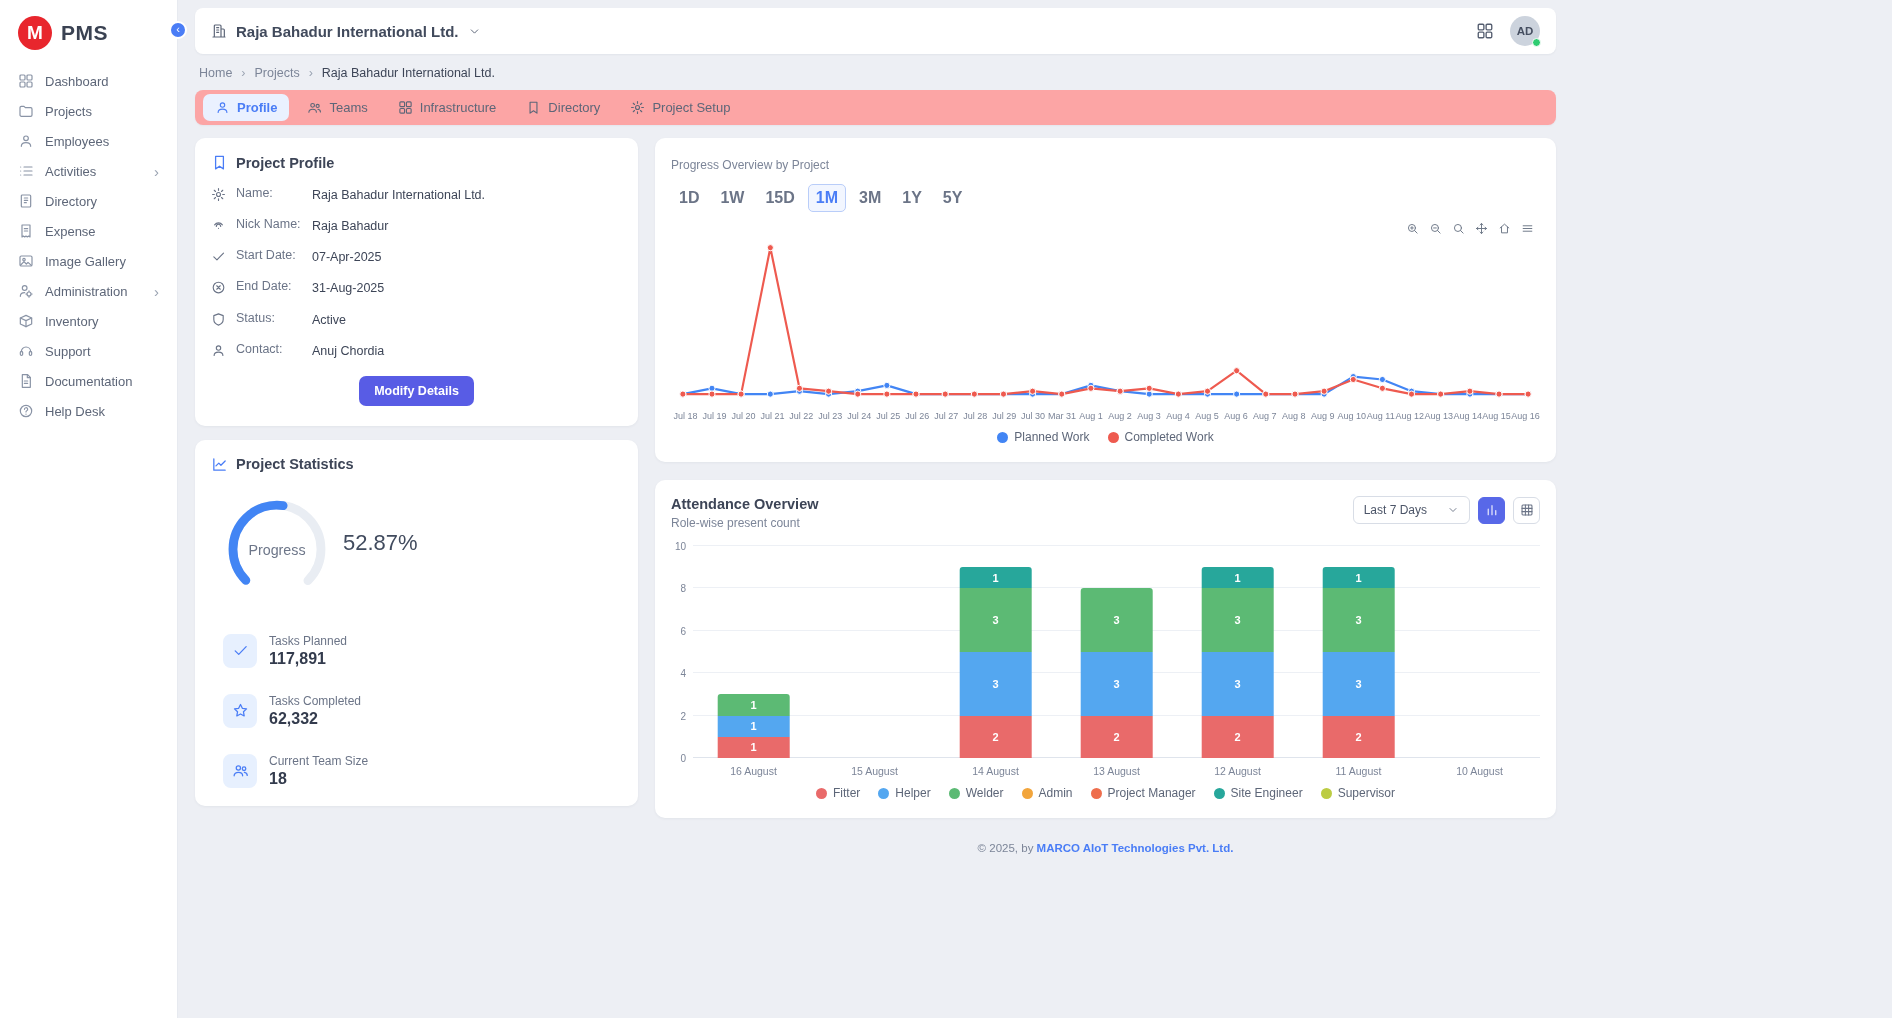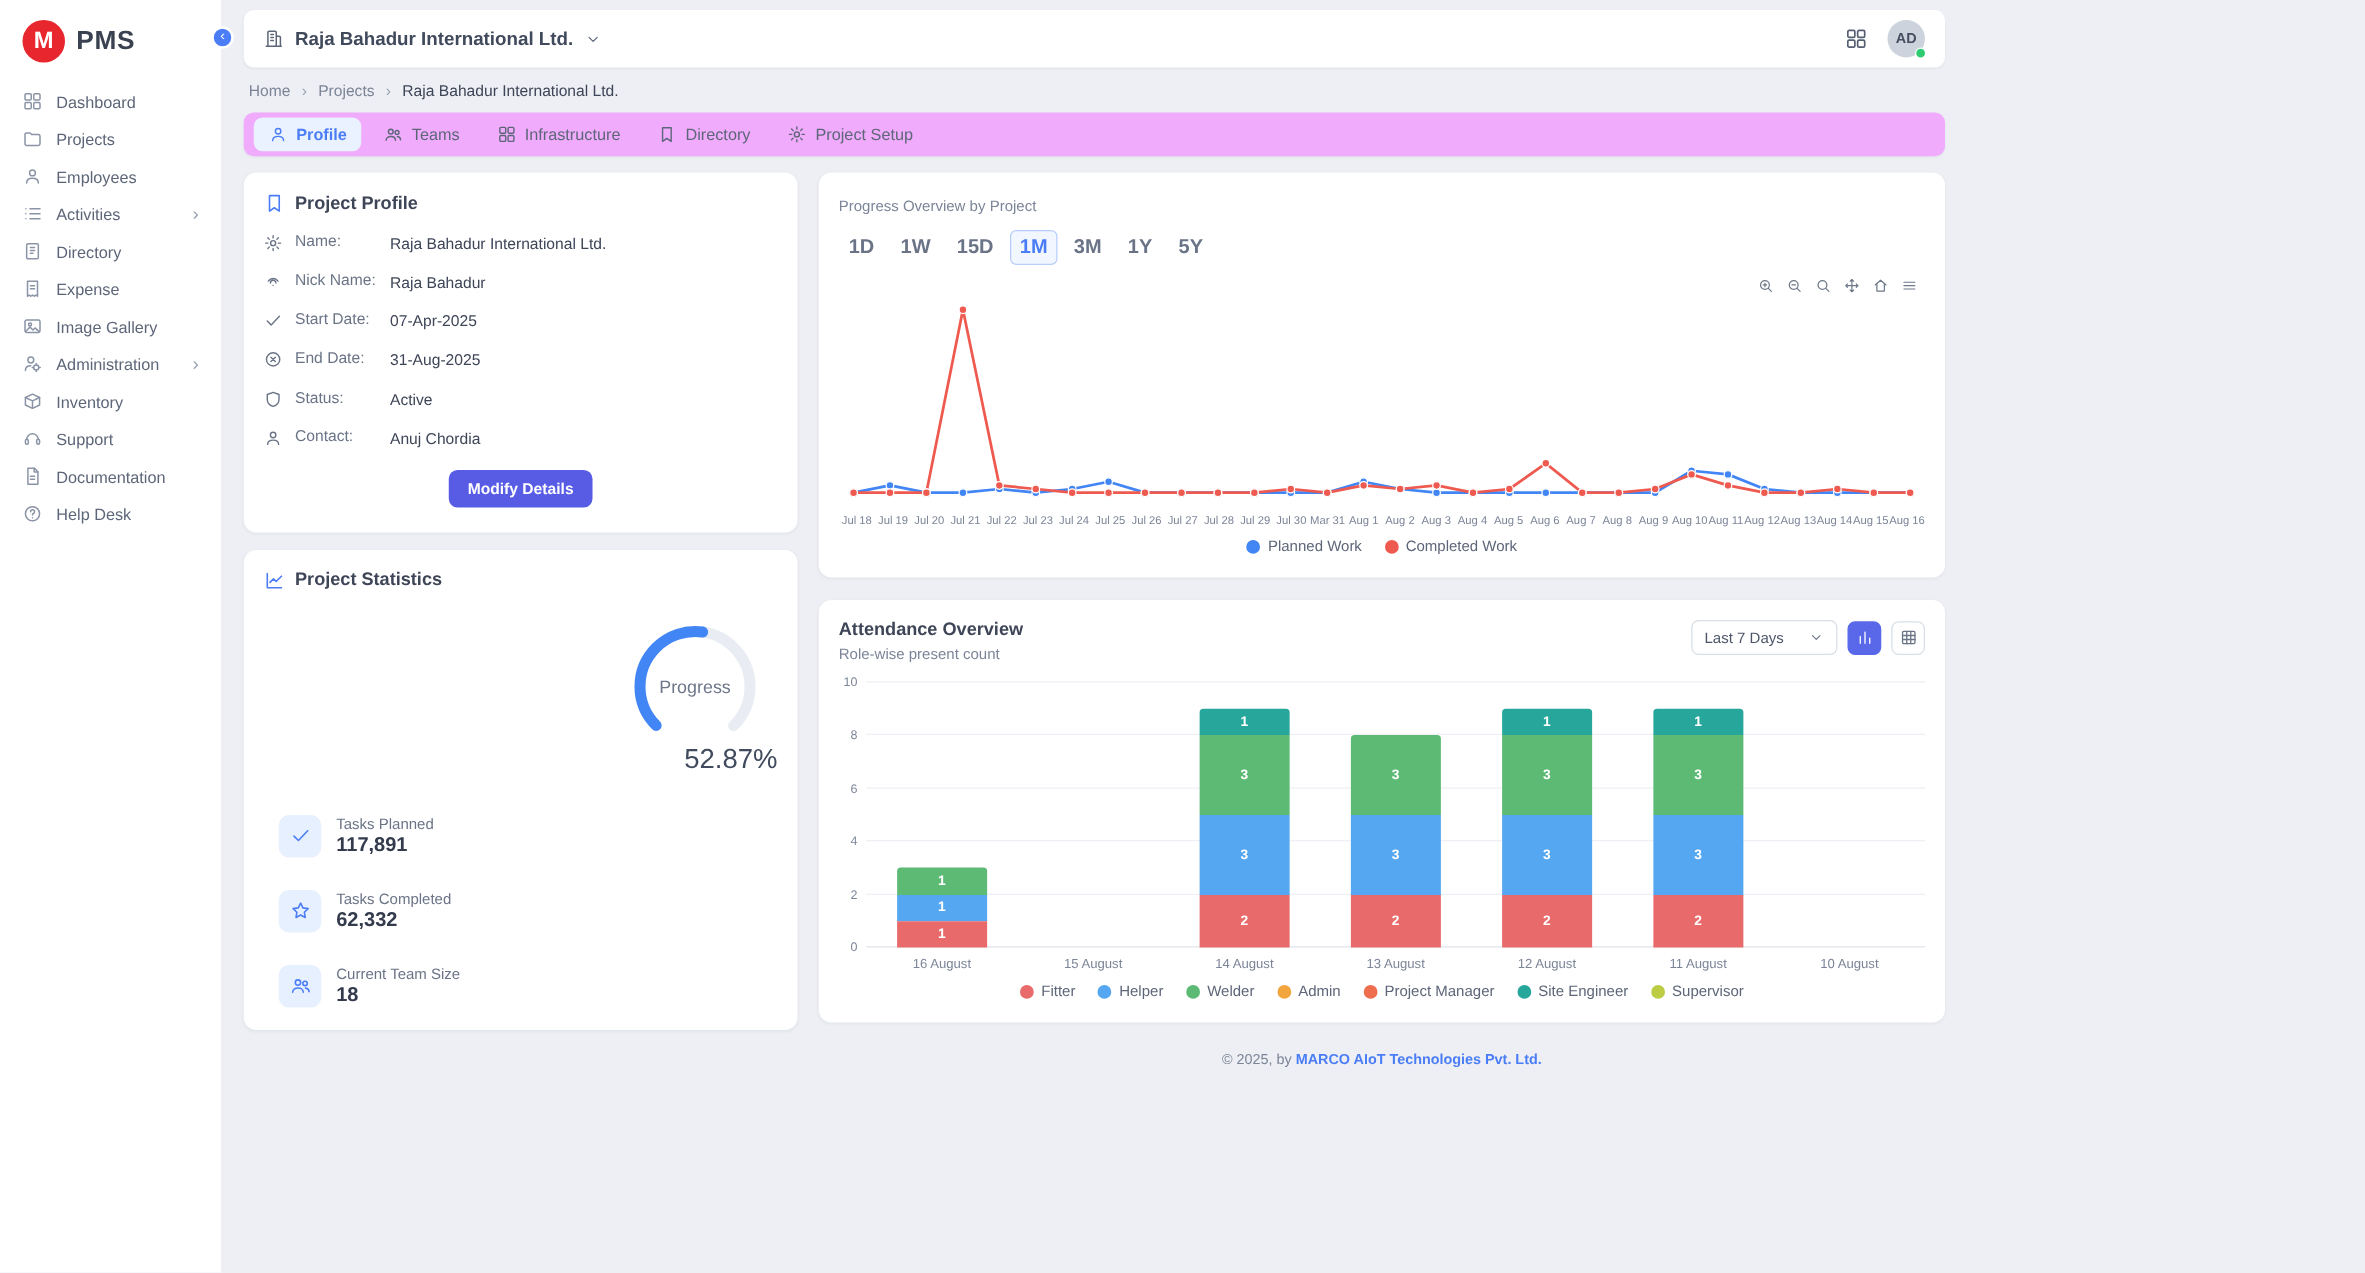--- a/index.html
+++ b/index.html
@@ -30,21 +30,21 @@
   .topbar-right{margin-left:auto;display:flex;align-items:center;gap:16px}
   .apps-icon{width:18px;height:18px;color:#555e70;cursor:pointer}
   .avatar{width:30px;height:30px;border-radius:50%;background:#ccd3dd;color:#454e60;font-size:11.5px;font-weight:bold;display:flex;align-items:center;justify-content:center;position:relative;cursor:pointer}
   .presence{position:absolute;right:-1px;bottom:-1px;width:9px;height:9px;border-radius:50%;background:#2ecc71;border:1.5px solid #fff}
 
   .breadcrumb{display:flex;align-items:center;gap:9px;font-size:12.5px;color:#7c8598;padding:12px 4px 10px}
   .bc-item{cursor:pointer}
   .bc-item.current{color:#3d4557;cursor:default}
   .bc-sep{color:#9aa3b2}
 
-  .tabbar{background:#f0abfc;border-radius:8px;display:flex;align-items:center;gap:6px;padding:4px 8px;margin-bottom:13px;box-shadow:0 1px 2px rgba(20,30,60,.04)}
+  .tabbar{background:#fca5a5;border-radius:8px;display:flex;align-items:center;gap:6px;padding:4px 8px;margin-bottom:13px;box-shadow:0 1px 2px rgba(20,30,60,.04)}
   .tab{display:flex;align-items:center;gap:7px;font-size:13px;color:#5d6678;padding:6px 12px;border-radius:7px;cursor:pointer}
   .tab .icon{width:15px;height:15px}
   .tab.active{color:#4a7df6;background:#eaf1ff;font-weight:bold}
 
   .content{display:flex;gap:17px}
   .col-left{width:443px;display:flex;flex-direction:column;gap:14px;flex-shrink:0}
   .col-right{flex:1;display:flex;flex-direction:column;gap:18px;min-width:0}
   .card{background:#fff;border-radius:10px;box-shadow:0 1px 3px rgba(25,35,65,.05);padding:16px 16px 18px}
   .card-head{display:flex;align-items:center;gap:8px;margin-bottom:15px}
   .card-head .icon{width:17px;height:17px;color:#4a7df6}
@@ -52,21 +52,21 @@
   .card-sub{font-size:12px;color:#7c8598;margin-top:4px}
 
   
   .field-row{display:flex;align-items:flex-start;gap:10px;margin-bottom:13px;font-size:12.5px}
   .field-icon{width:15px;height:15px;color:#6b7487;margin-top:1px}
   .field-label{color:#6b7487;width:66px;flex-shrink:0}
   .field-value{color:#3d4557;flex:1;line-height:1.45}
   .modify-btn{display:block;margin:16px auto 2px;background:#585ce5;color:#fff;border:none;border-radius:7px;padding:8px 15px;font-size:12.5px;font-weight:bold;cursor:pointer;font-family:inherit}
 
   
-  .gauge-wrap{display:flex;flex-direction:column;align-items:flex-end;padding:4px 0 6px}
+  .gauge-wrap{display:flex;flex-direction:row;align-items:center;padding:4px 0 6px}
   .gauge{width:132px;height:110px}
   #gauge-track{fill:none;stroke:#e9edf3;stroke-width:8;stroke-linecap:round}
   #gauge-fill{fill:none;stroke:#4285f4;stroke-width:8;stroke-linecap:round}
   .gauge-label{font-size:13px;fill:#6d7689;text-anchor:middle}
   .gauge-value{font-size:22px;color:#414b5e;margin-top:-8px}
   .stat-row{display:flex;align-items:flex-start;gap:12px;margin-top:26px;padding-left:12px}
   .stat-icon-box{width:34px;height:34px;border-radius:8px;background:#e7f0fe;color:#4a7df6;display:flex;align-items:center;justify-content:center}
   .stat-icon-box .icon{width:17px;height:17px}
   .stat-label{font-size:12px;color:#6b7487}
   .stat-value{font-size:16px;font-weight:bold;color:#333b4d;margin-top:2px}

